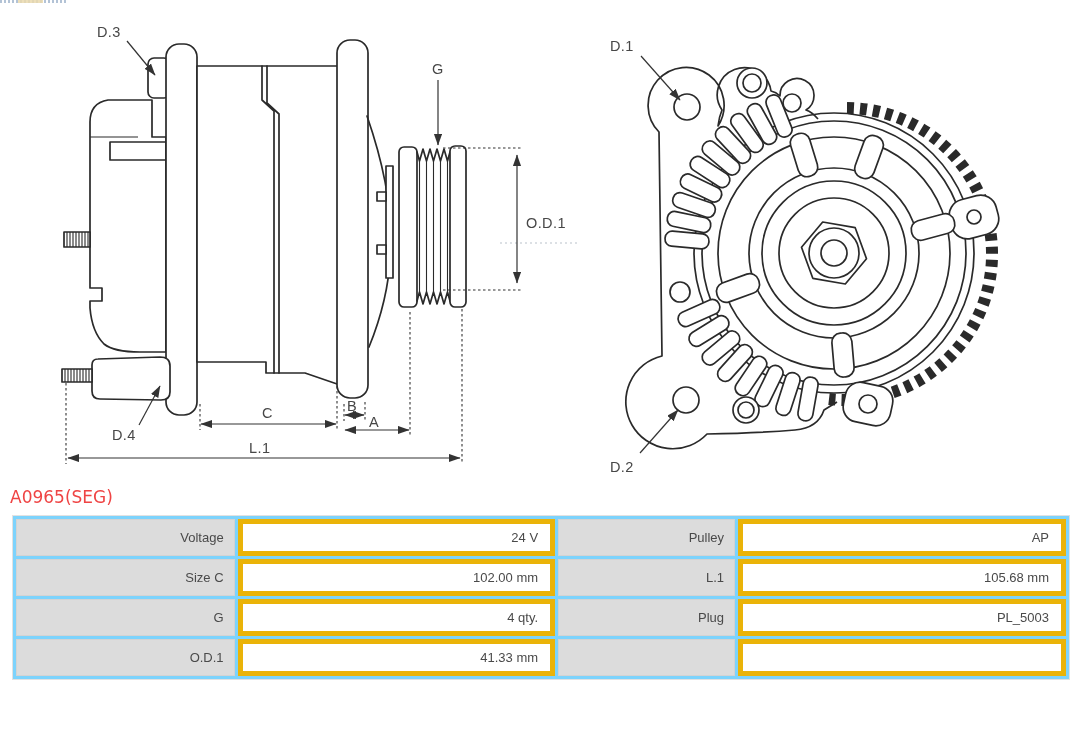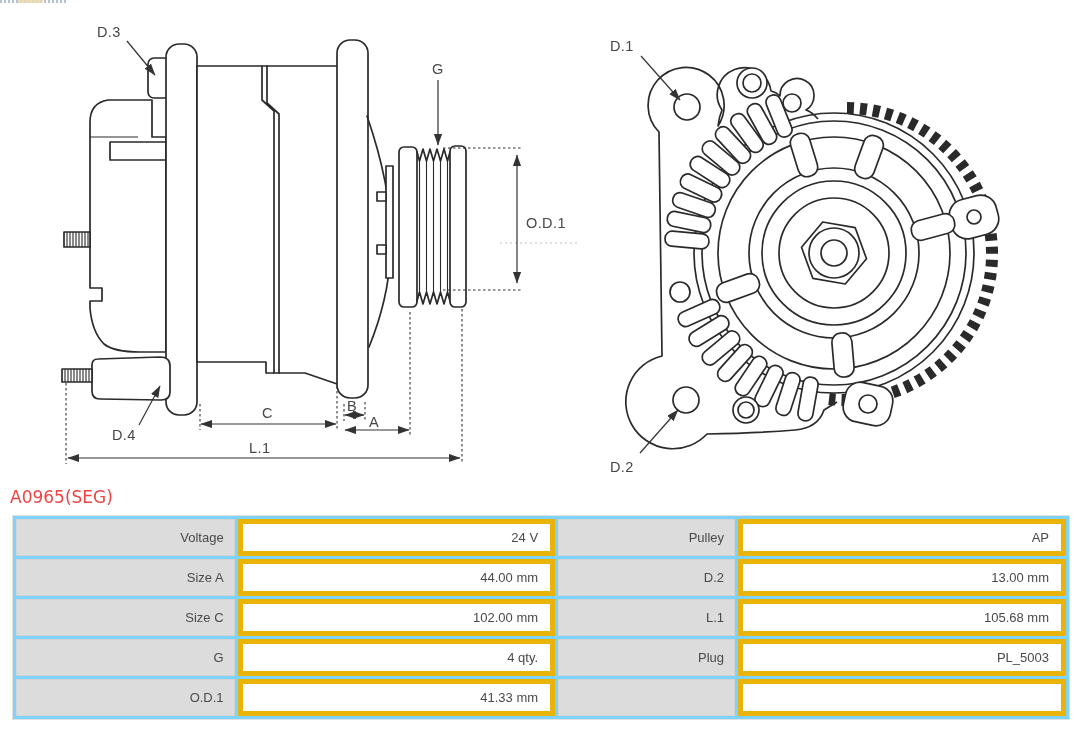--- a/index.html
+++ b/index.html
@@ -184,26 +184,20 @@
         <col style="width:31.5%">
       </colgroup>
     <tbody>
       <tr>
         <td class="lbl">Voltage</td>
         <td class="val">24 V</td>
         <td class="lbl">Pulley</td>
         <td class="val">AP</td>
       </tr>
       <tr>
-        <td class="lbl">Size A</td>
-        <td class="val">44.00 mm</td>
-        <td class="lbl">D.2</td>
-        <td class="val">13.00 mm</td>
-      </tr>
-      <tr>
         <td class="lbl">Size C</td>
         <td class="val">102.00 mm</td>
         <td class="lbl">L.1</td>
         <td class="val">105.68 mm</td>
       </tr>
       <tr>
         <td class="lbl">G</td>
         <td class="val">4 qty.</td>
         <td class="lbl">Plug</td>
         <td class="val">PL_5003</td>

